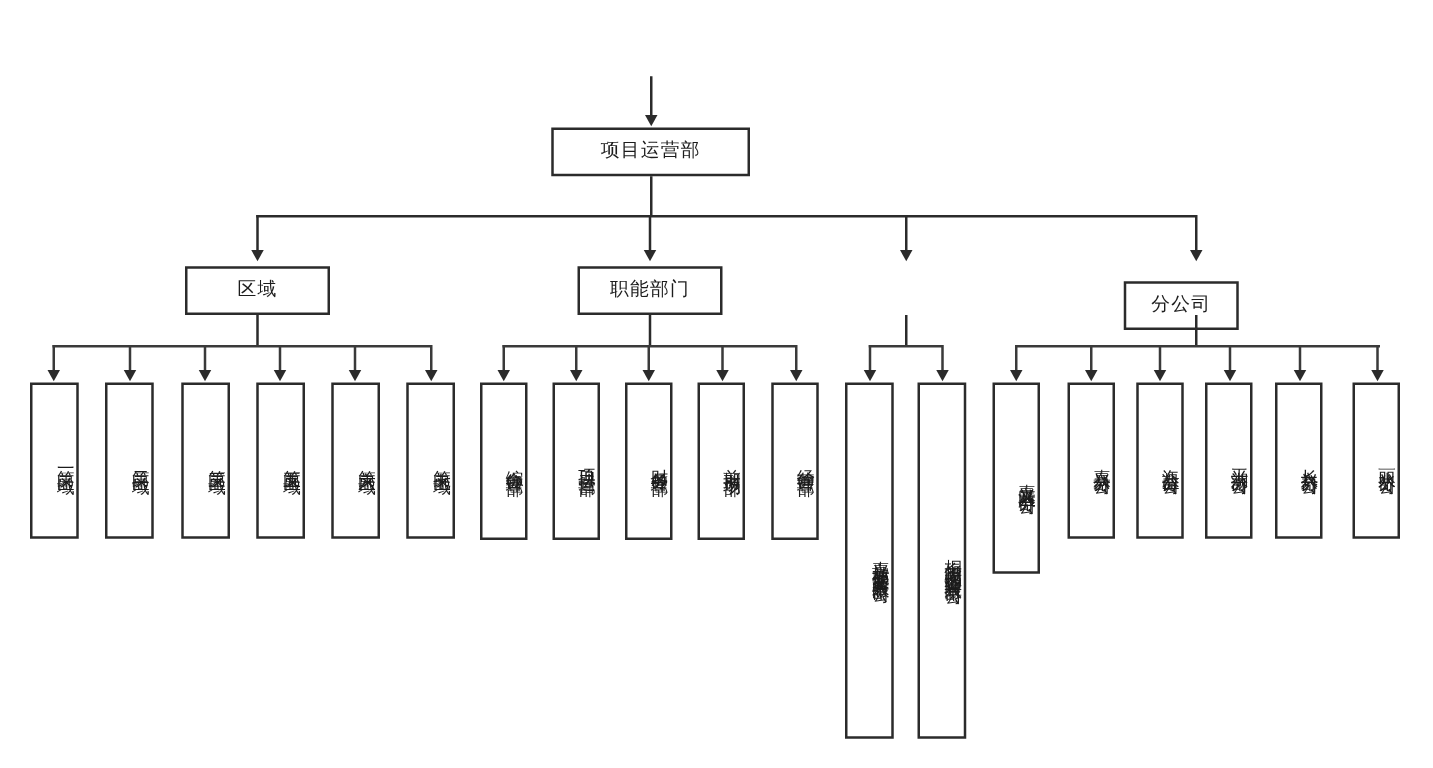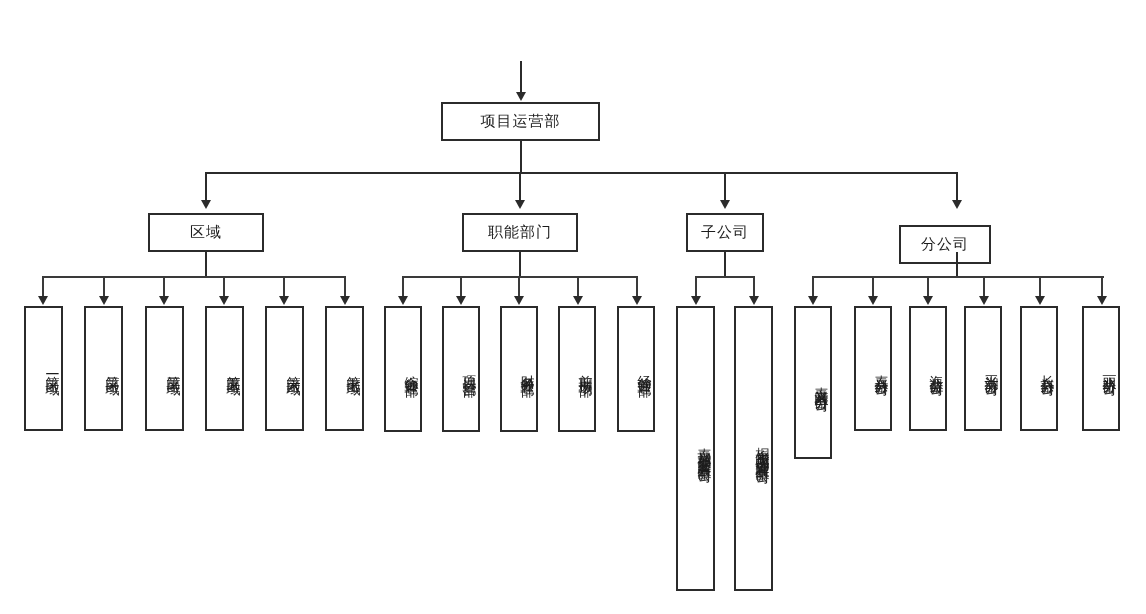--- a/index.html
+++ b/index.html
@@ -96,23 +96,20 @@
   <div class="arrow" style="left:952px; top:200px;"></div>
 
   <div class="node horizontal" style="left:462px; top:213px; width:116px; height:39px;">
     <span class="nodetext">职能部门</span>
   </div>
 
   <div class="node horizontal" style="left:148px; top:213px; width:116px; height:39px;">
     <span class="nodetext">区域</span>
   </div>
 
-  <div class="node horizontal" style="left:686px; top:213px; width:78px; height:39px;">
-    <span class="nodetext">子公司</span>
-  </div>
 
   <div class="node horizontal" style="left:899px; top:225px; width:92px; height:39px;justify-content:center;">
     <span class="nodetext">分公司</span>
   </div>
 
   <div class="line v" style="left:205px; top:252px; height:25px;"></div>
   <div class="line thin h" style="left:42px; top:276px; width:303px;"></div>
 
   <div class="line thin v" style="left:42px; top:276px; height:22px;"></div>
   <div class="arrow" style="left:38px; top:296px;"></div>

